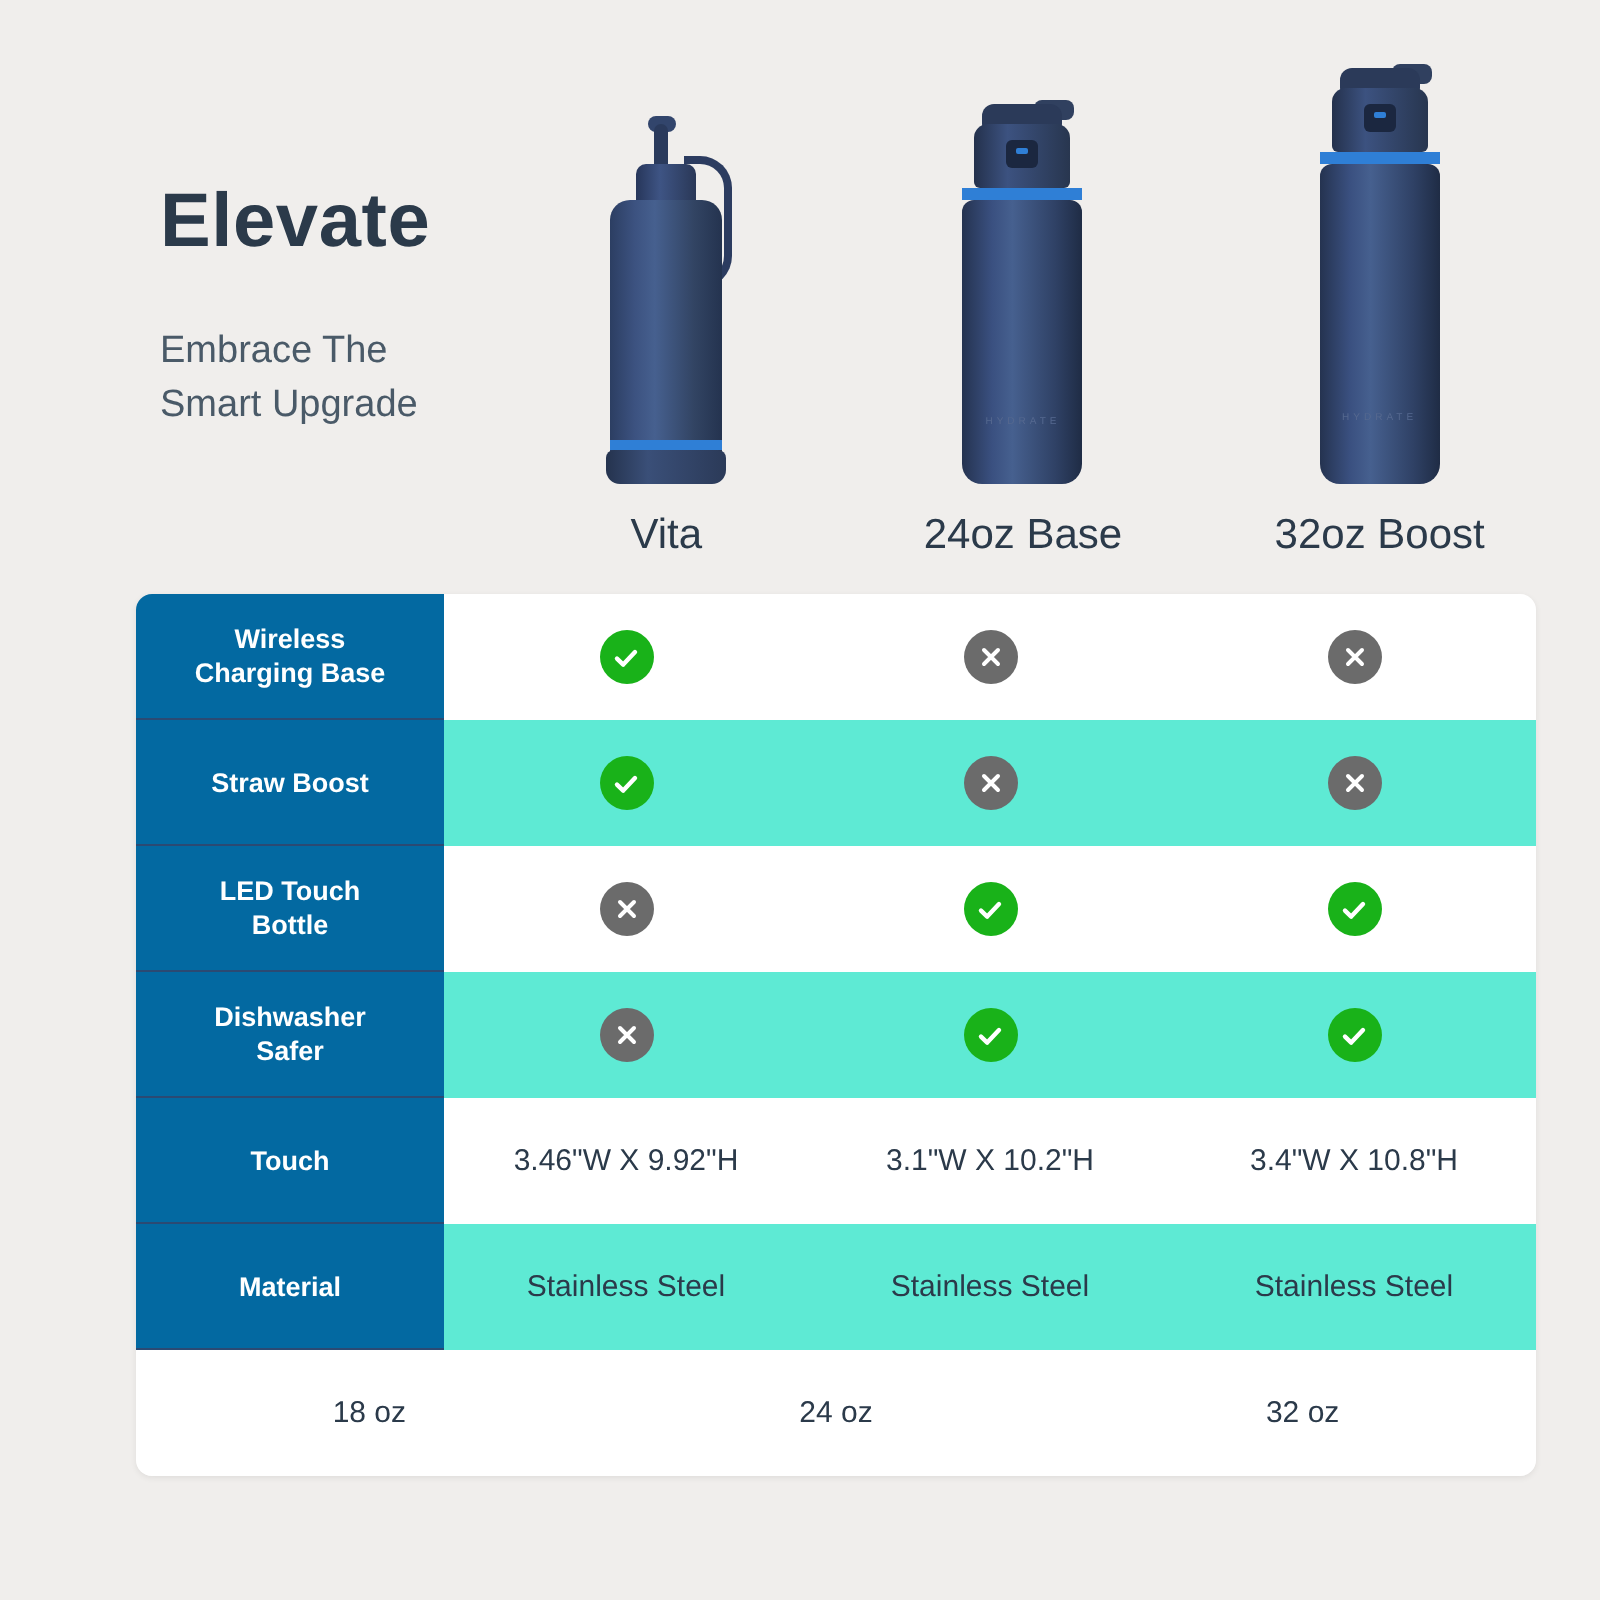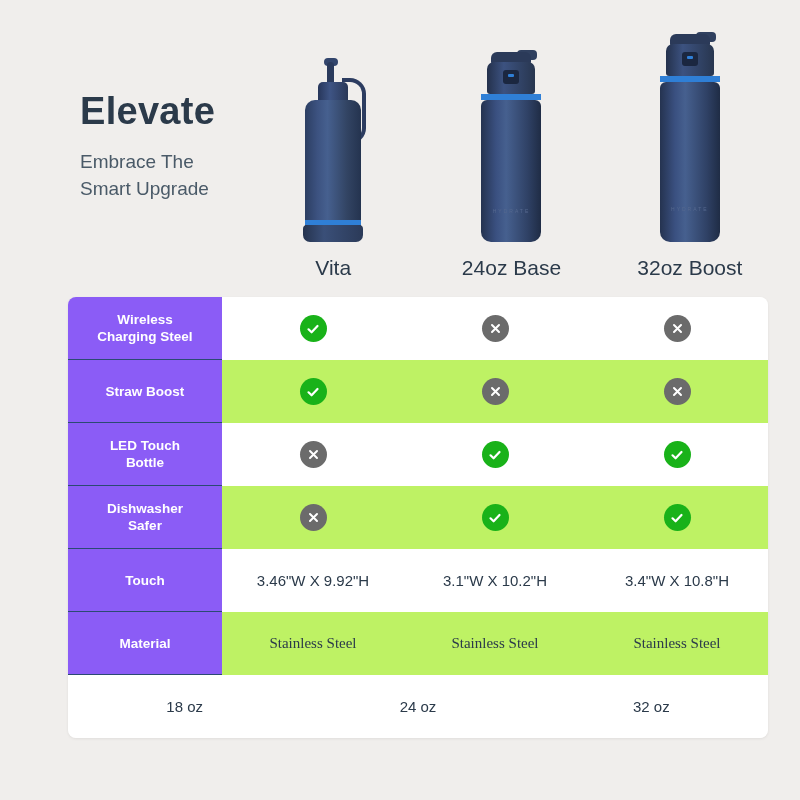--- a/index.html
+++ b/index.html
@@ -29,21 +29,21 @@
     width: 260px;
   }
   .headline .title {
     font-size: 38px;
     line-height: 46px;
     font-weight: bold;
     color: #2b3a4a;
     letter-spacing: 0.3px;
   }
   .headline .subtitle {
-    margin-top: 14px;
+    margin-top: 28px;
     font-size: 19px;
     line-height: 27px;
     color: #4a5a68;
     font-weight: normal;
   }
 
   
   .products {
     position: absolute;
     left: 244px;
@@ -245,40 +245,40 @@
     box-shadow: 0 1px 3px rgba(0,0,0,0.07);
   }
   .row {
     display: flex;
     align-items: stretch;
     min-height: 63px;
   }
   .row .label {
     width: 154px;
     flex: 0 0 154px;
-    background: #8b5cf6;
+    background: #0369a1;
     color: #ffffff;
     display: flex;
     align-items: center;
     justify-content: center;
     text-align: center;
     font-size: 13.5px;
     font-weight: bold;
     line-height: 17px;
     padding: 6px 8px;
     box-sizing: border-box;
     border-bottom: 1px solid #2b4a73;
   }
   .row:last-child .label { border-bottom: none; }
   .row .cells {
     flex: 1 1 auto;
     display: flex;
     background: #ffffff;
   }
-  .row.alt .cells { background: #bef264; font-family: Liberation Serif, serif; }
+  .row.alt .cells { background: #5eead4; }
   .row .cell {
     flex: 1 1 0;
     display: flex;
     align-items: center;
     justify-content: center;
     font-size: 15px;
     color: #2b3a4a;
     text-align: center;
     padding: 6px 4px;
     box-sizing: border-box;
@@ -365,21 +365,21 @@
       </div>
       <div class="product-name">32oz Boost</div>
     </div>
   </div>
 
   <div class="table" id="comparison-table">
       <div class="row">
         <div class="label">
           <div>
             <div>Wireless</div>
-            <div>Charging Steel</div>
+            <div>Charging Base</div>
           </div>
         </div>
         <div class="cells">
           <div class="cell">
             <span class="mark yes">
               <svg width="14" height="14" viewBox="0 0 14 14" aria-hidden="true">
                 <path d="M2.5 7.3 L5.6 10.3 L11.5 4" fill="none" stroke="#ffffff" stroke-width="2.2" stroke-linecap="round" stroke-linejoin="round"></path>
               </svg>
             </span>
           </div>

